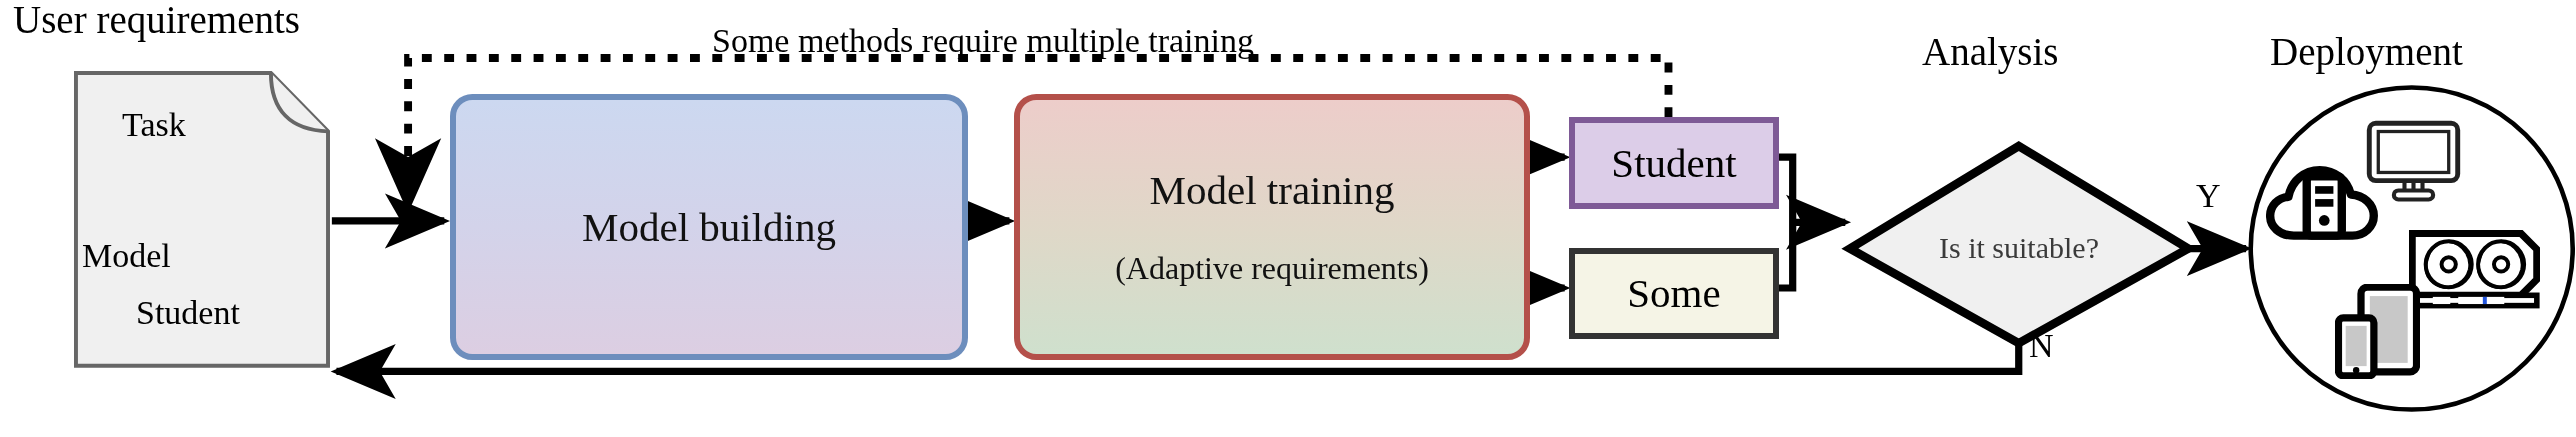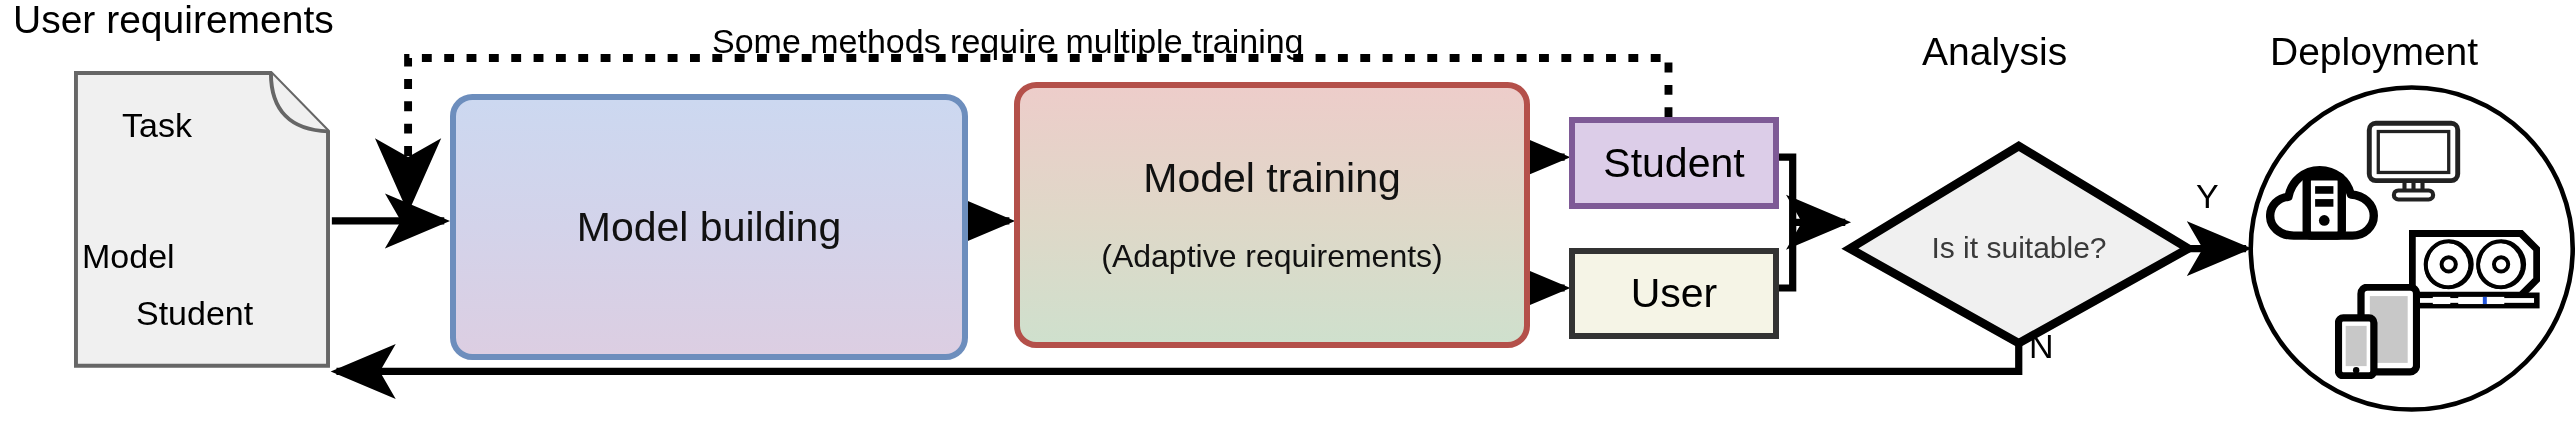--- a/index.html
+++ b/index.html
@@ -1,34 +1,34 @@
 <!DOCTYPE html>
 <html style="font-size:10.5px"><head>
 <meta charset="utf-8">
 <style>
   html,body{margin:0;padding:0;background:#ffffff;}
   body{width:2576px;height:438px;font-family:"Liberation Sans",sans-serif;overflow:hidden;}
-  #stage{position:relative;width:2576px;height:438px;background:#fff;}
+  #stage{position:relative;width:2576px;height:438px;background:#fff;font-family:Liberation Serif, serif;}
   #wires{position:absolute;left:0;top:0;width:2576px;height:438px;}
 
   .lbl{position:absolute;font-size:39px;color:#000;white-space:nowrap;line-height:1;}
 
   .doc{position:absolute;left:74px;top:71px;width:256px;height:297px;}
   .doc .fill{position:absolute;inset:0;}
   .doc .txt{position:absolute;font-size:34px;color:#000;white-space:nowrap;}
 
   .rbox{position:absolute;border-radius:22.3px;display:flex;flex-direction:column;
         align-items:center;justify-content:center;text-align:center;}
   .rbox .t1{font-size:41px;color:#111;line-height:1;}
   .rbox .t2{font-size:32px;color:#111;line-height:1;margin-top:41px;}
 
   #box-build{left:450px;top:94px;width:506px;height:254px;
      border:6px solid #6d8ebd;
      background:linear-gradient(180deg,#ccd8f0 0%,#d3d3ea 50%,#dccee2 100%);}
-  #box-train{left:1014px;top:82px;width:504px;height:254px;
+  #box-train{left:1014px;top:94px;width:504px;height:254px;
      border:6px solid #b4504a;
      background:linear-gradient(180deg,#edcdca 0%,#dfd8c8 52%,#cfe0cd 100%);}
 
   .sbox{position:absolute;display:flex;align-items:center;justify-content:center;}
   .sbox span{font-size:41px;color:#000;line-height:1;}
   #box-student{left:1569px;top:117px;width:198px;height:80px;
      border:6px solid #7e5a96;background:#dccde8;}
   #box-logs{left:1569px;top:248px;width:198px;height:79px;
      border:6px solid #333333;background:#f5f4e6;}
 
@@ -100,21 +100,21 @@
 
   <div class="rbox" id="box-train">
     <div class="t1">Model training</div>
     <div class="t2">(Adaptive requirements)</div>
   </div>
 
   <div class="sbox" id="box-student">
     <span>Student</span>
   </div>
   <div class="sbox" id="box-logs">
-    <span>User</span>
+    <span>Some</span>
   </div>
 
   <div id="diamond-text">Is it suitable?</div>
 
   <div class="lbl" style="left:2196px;top:179px;font-size:34px;">Y</div>
 
   <div class="lbl" style="left:2029px;top:329px;font-size:34px;">N</div>
 
   <div id="deploy-circle">
 

